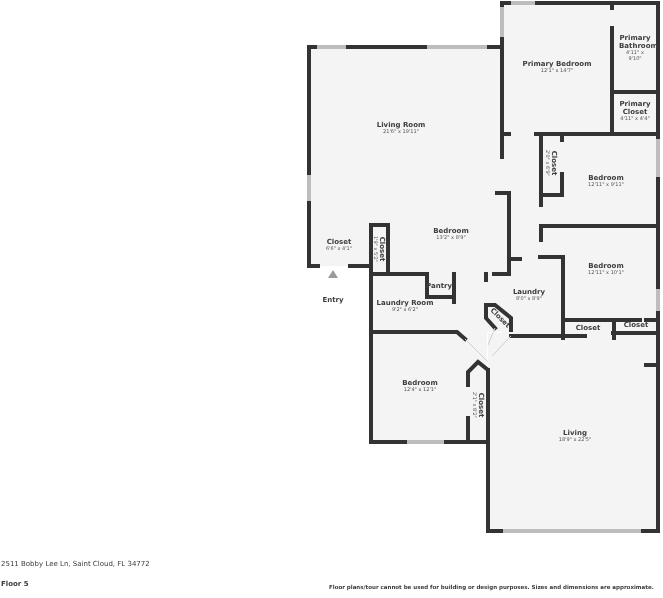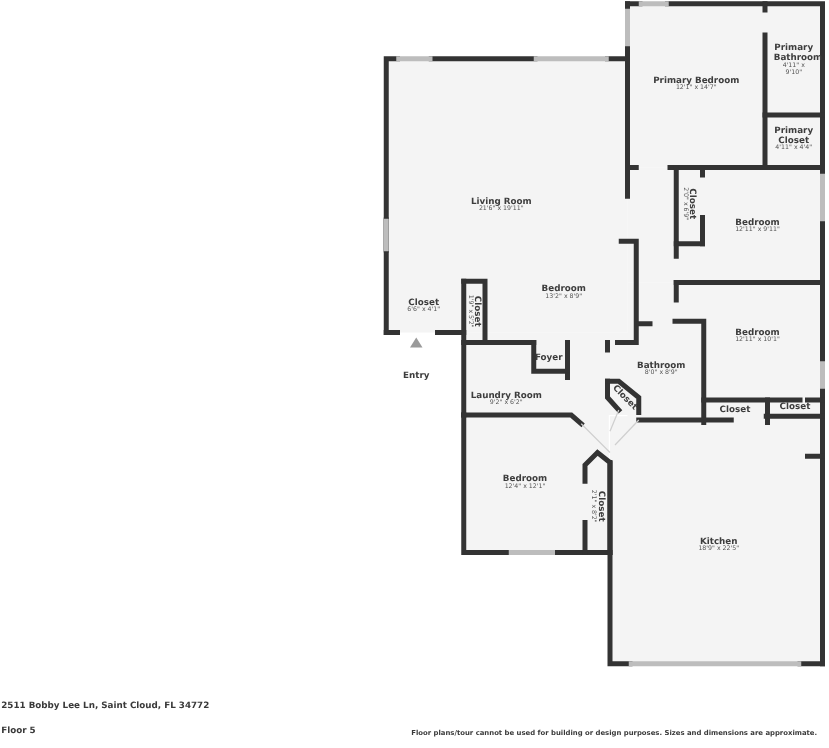--- a/index.html
+++ b/index.html
@@ -4,21 +4,21 @@
 <style>
   html, body { margin:0; padding:0; background:#ffffff; }
   body { width:663px; height:598px; position:relative; overflow:hidden;
          font-family:"DejaVu Sans", "Liberation Sans", sans-serif; color:#3a3a3a; }
   #plan { position:absolute; left:0; top:0; width:663px; height:598px; }
   .room-label { position:absolute; text-align:center; transform:translate(-50%,-50%); white-space:nowrap; line-height:1.15; }
   .room-name { font-size:7px; font-weight:bold; color:#3d3d3d; display:block; }
   .room-dim { font-size:5px; color:#555; display:block; }
   .rot { transform:translate(-50%,-50%) rotate(90deg); }
   .rot45 { transform:translate(-50%,-50%) rotate(45deg); }
-  .footer-address { position:absolute; left:1px; top:560px; font-size:7px; font-weight:bold; color:#3a3a3a; }
+  .footer-address { position:absolute; left:1px; top:560px; font-size:7px; font-weight:normal; color:#3a3a3a; }
   .footer-floor { position:absolute; left:1px; top:580px; font-size:7px; font-weight:bold; color:#3a3a3a; }
   .footer-disclaimer { position:absolute; left:329px; top:584px; font-size:5.5px; font-weight:bold; color:#3a3a3a; white-space:nowrap; }
   .entry-label { position:absolute; left:333px; top:300px; transform:translate(-50%,-50%); font-size:7px; font-weight:bold; color:#3d3d3d; }
 </style>
 </head>
 <body>
 
 <svg id="plan" viewBox="0 0 663 598" xmlns="http://www.w3.org/2000/svg">
 
   <g fill="#f4f4f4">
@@ -109,21 +109,21 @@
     <rect x="308" y="176" width="2" height="24"></rect>
     <rect x="657" y="140" width="2" height="36"></rect>
     <rect x="657" y="290" width="2" height="20"></rect>
     <rect x="408" y="441" width="35" height="2"></rect>
     <rect x="504" y="530" width="136" height="2"></rect>
   </g>
 
   <polygon points="333,270 338,278 328,278" fill="#9a9a9a"></polygon>
 </svg>
 
-<div class="room-label" style="left:401px;top:128px;margin-top:36px;">
+<div class="room-label" style="left:401px;top:128px;">
   <span class="room-name">Living Room</span>
   <span class="room-dim">21'6" x 19'11"</span>
 </div>
 <div class="room-label" style="left:557px;top:67px;">
   <span class="room-name">Primary Bedroom</span>
   <span class="room-dim">12'1" x 14'7"</span>
 </div>
 <div class="room-label" style="left:635px;top:48px;white-space:normal;width:32px;">
   <span class="room-name">Primary Bathroom</span>
   <span class="room-dim">4'11" x 9'10"</span>
@@ -150,49 +150,49 @@
 </div>
 <div class="room-label" style="left:451px;top:234px;">
   <span class="room-name">Bedroom</span>
   <span class="room-dim">13'2" x 8'9"</span>
 </div>
 <div class="room-label" style="left:606px;top:269px;">
   <span class="room-name">Bedroom</span>
   <span class="room-dim">12'11" x 10'1"</span>
 </div>
 <div class="room-label" style="left:439px;top:286px;">
-  <span class="room-name">Foyer</span>
+  <span class="room-name">Pantry</span>
 </div>
-<div class="room-label" style="left:405px;top:306px;margin-top:13px;">
+<div class="room-label" style="left:405px;top:306px;">
   <span class="room-name">Laundry Room</span>
   <span class="room-dim">9'2" x 6'2"</span>
 </div>
 <div class="room-label" style="left:529px;top:295px;">
-  <span class="room-name">Bathroom</span>
+  <span class="room-name">Laundry</span>
   <span class="room-dim">8'0" x 8'9"</span>
 </div>
 <div class="room-label rot45" style="left:500px;top:318px;">
   <span class="room-name">Closet</span>
 </div>
 <div class="room-label" style="left:588px;top:328px;">
   <span class="room-name">Closet</span>
 </div>
 <div class="room-label" style="left:636px;top:325px;">
   <span class="room-name">Closet</span>
 </div>
 <div class="room-label" style="left:420px;top:386px;">
   <span class="room-name">Bedroom</span>
   <span class="room-dim">12'4" x 12'1"</span>
 </div>
 <div class="room-label rot" style="left:478px;top:405px;">
   <span class="room-name">Closet</span>
   <span class="room-dim">2'1" x 8'2"</span>
 </div>
 <div class="room-label" style="left:575px;top:436px;">
-  <span class="room-name">Kitchen</span>
+  <span class="room-name">Living</span>
   <span class="room-dim">18'9" x 22'5"</span>
 </div>
 
 <div class="entry-label">Entry</div>
 
 <div class="footer-address">2511 Bobby Lee Ln, Saint Cloud, FL 34772</div>
 <div class="footer-floor">Floor 5</div>
 <div class="footer-disclaimer">Floor plans/tour cannot be used for building or design purposes. Sizes and dimensions are approximate.</div>
 
 </body></html>

